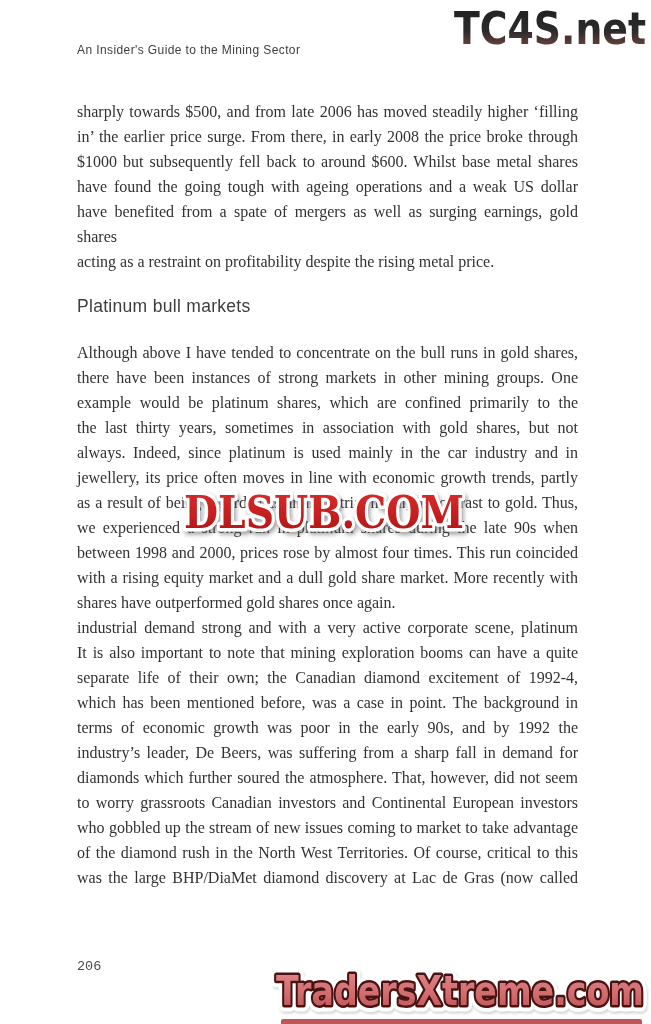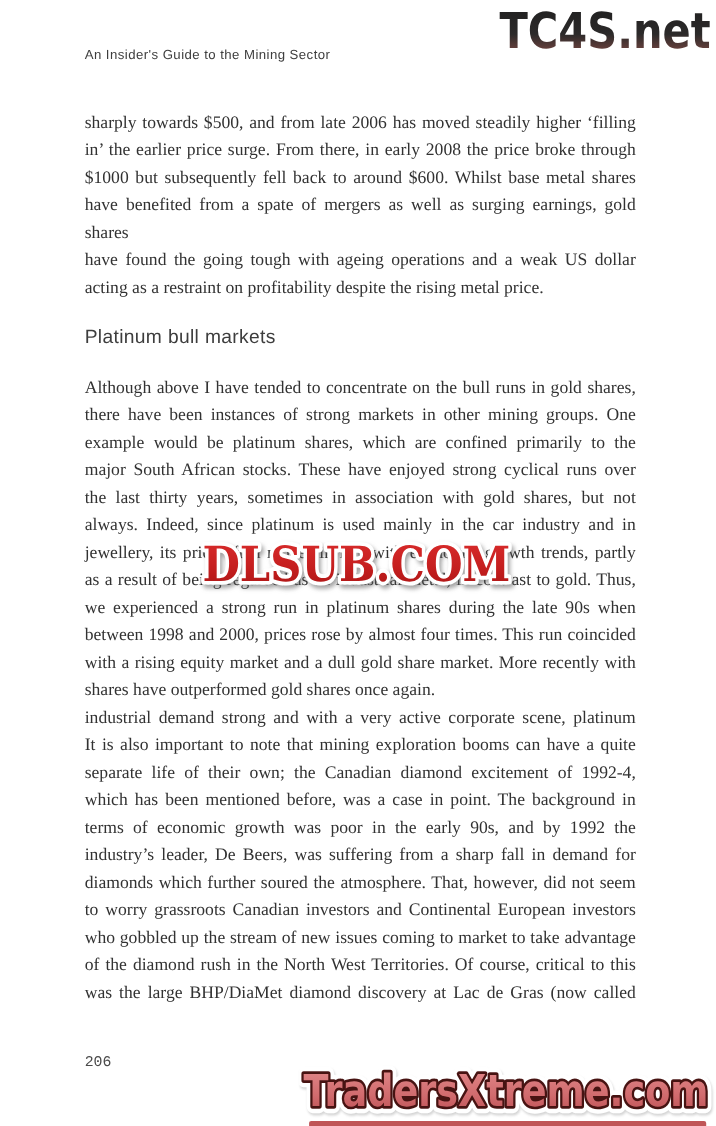--- a/index.html
+++ b/index.html
@@ -60,30 +60,29 @@
     </linearGradient>
   </defs>
   <text x="2" y="42" font-family="DejaVu Sans, sans-serif" font-weight="bold" font-size="45" fill="url(#tcgrad)" textLength="192" lengthAdjust="spacingAndGlyphs">TC4S.net</text>
 </svg>
 
 <div class="text-column">
     <div class="para">
       <div class="line">sharply towards $500, and from late 2006 has moved steadily higher ‘filling</div>
       <div class="line">in’ the earlier price surge. From there, in early 2008 the price broke through</div>
       <div class="line">$1000 but subsequently fell back to around $600. Whilst base metal shares</div>
+      <div class="line">have found the going tough with ageing operations and a weak US dollar</div>
       <div class="line">have benefited from a spate of mergers as well as surging earnings, gold shares</div>
-      <div class="line">have found the going tough with ageing operations and a weak US dollar</div>
       <div class="line last">acting as a restraint on profitability despite the rising metal price.</div>
     </div>
     <div class="heading">Platinum bull markets</div>
     <div class="para">
       <div class="line">Although above I have tended to concentrate on the bull runs in gold shares,</div>
       <div class="line">there have been instances of strong markets in other mining groups. One</div>
       <div class="line">example would be platinum shares, which are confined primarily to the</div>
-      <div class="line">major South African stocks. These have enjoyed strong cyclical runs over</div>
       <div class="line">the last thirty years, sometimes in association with gold shares, but not</div>
       <div class="line">always. Indeed, since platinum is used mainly in the car industry and in</div>
       <div class="line">jewellery, its price often moves in line with economic growth trends, partly</div>
       <div class="line">as a result of being regarded as an industrial metal, in contrast to gold. Thus,</div>
       <div class="line">we experienced a strong run in platinum shares during the late 90s when</div>
       <div class="line">between 1998 and 2000, prices rose by almost four times. This run coincided</div>
       <div class="line">with a rising equity market and a dull gold share market. More recently with</div>
       <div class="line last">shares have outperformed gold shares once again.</div>
       <div class="line">industrial demand strong and with a very active corporate scene, platinum</div>
     </div>

